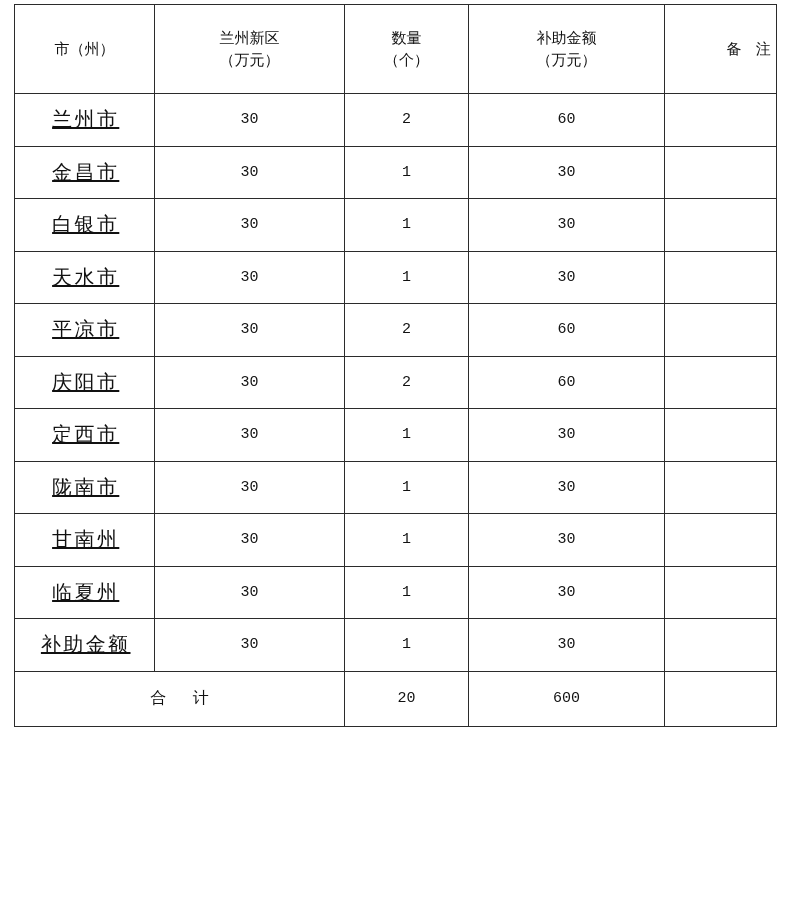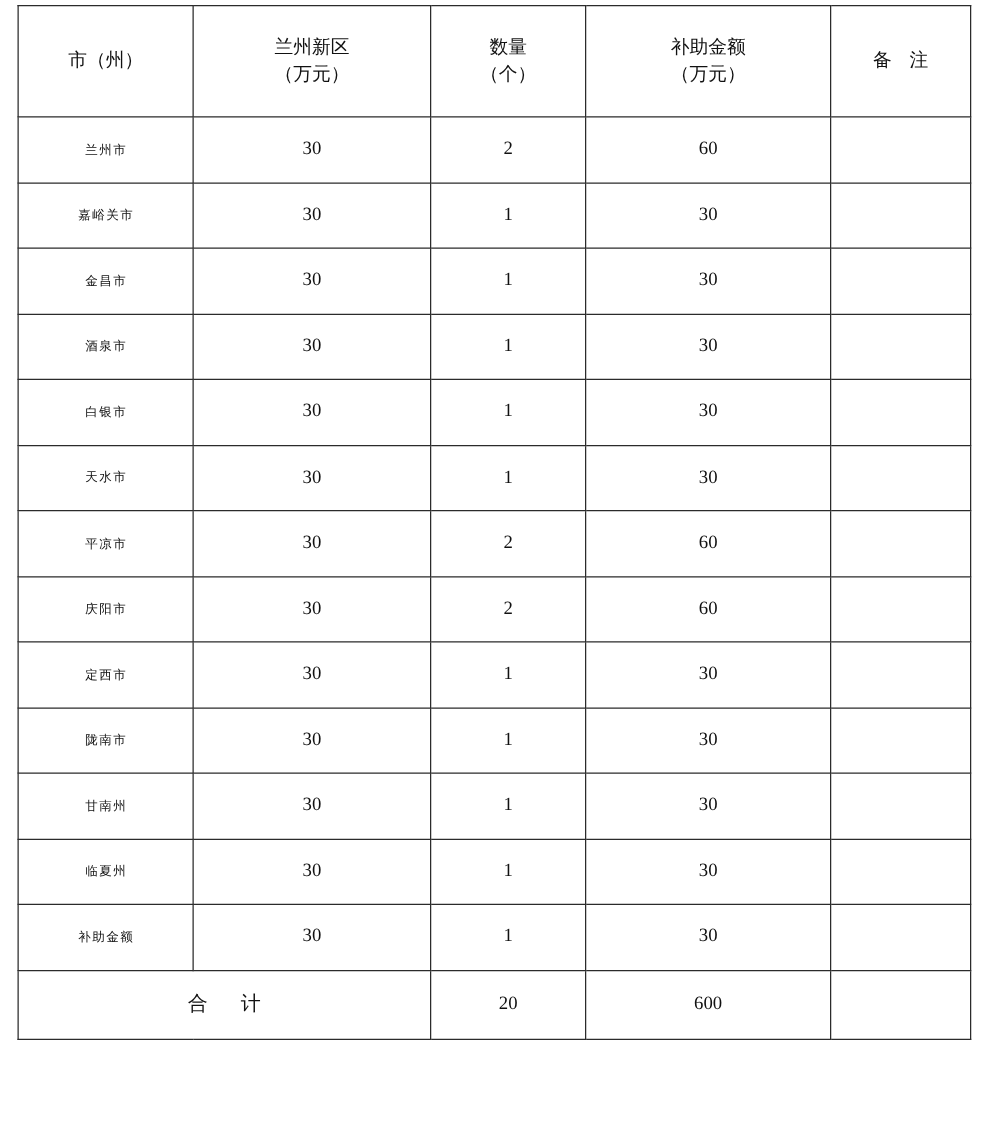--- a/index.html
+++ b/index.html
@@ -47,40 +47,42 @@
     height: 88px;
     font-size: 16px;
     line-height: 1.5;
   }
   thead td .hl {
     display: block;
   }
   .spaced-1 {
     letter-spacing: 0.35em;
     padding-left: 0.35em;
+    text-align: right;
   }
   tbody td {
     height: 51.5px;
     font-size: 15px;
   }
   tbody td.city {
-    font-size: 10px;
+    font-size: 20px;
     letter-spacing: 0.12em;
     padding-left: 0.12em;
+    text-decoration: underline;
   }
   tbody tr.total-row td {
     height: 54px;
   }
   tbody tr.total-row td.total-label {
     font-size: 16px;
     letter-spacing: 0.7em;
     padding-left: 0.7em;
   }
   .num {
-    font-family: Liberation Serif, serif;
+    font-family: Liberation Mono, monospace;
     font-size: 15px;
   }
 </style>
 </head>
 <body>
 
 <div class="sheet">
   <table class="grant-table">
     <colgroup>
       <col class="c-city">
@@ -113,35 +115,21 @@
     </thead>
     <tbody id="table-body">
         <tr>
           <td class="city">兰州市</td>
           <td class="num">30</td>
           <td class="num">2</td>
           <td class="num">60</td>
           <td></td>
         </tr>
         <tr>
-          <td class="city">嘉峪关市</td>
-          <td class="num">30</td>
-          <td class="num">1</td>
-          <td class="num">30</td>
-          <td></td>
-        </tr>
-        <tr>
           <td class="city">金昌市</td>
-          <td class="num">30</td>
-          <td class="num">1</td>
-          <td class="num">30</td>
-          <td></td>
-        </tr>
-        <tr>
-          <td class="city">酒泉市</td>
           <td class="num">30</td>
           <td class="num">1</td>
           <td class="num">30</td>
           <td></td>
         </tr>
         <tr>
           <td class="city">白银市</td>
           <td class="num">30</td>
           <td class="num">1</td>
           <td class="num">30</td>

